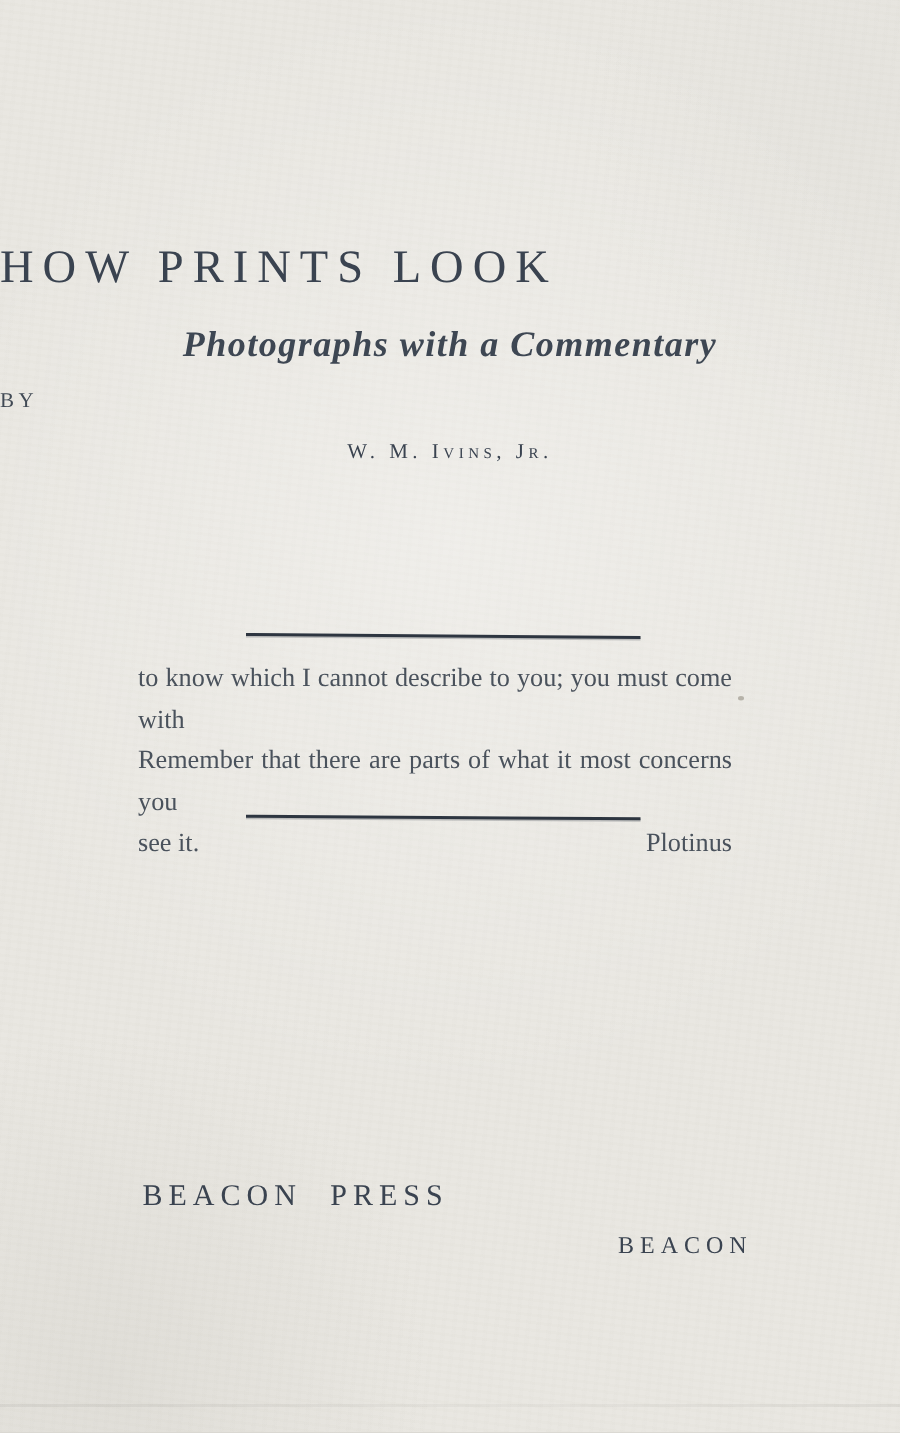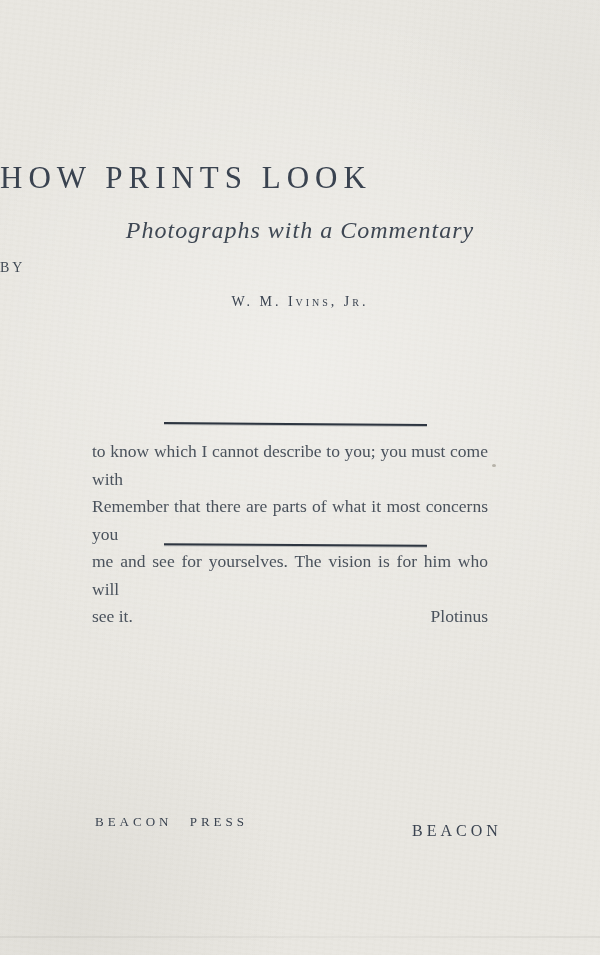--- a/index.html
+++ b/index.html
@@ -24,20 +24,21 @@
     letter-spacing:6px;
     color:#3a4350;
   }
   .subtitle{
     position:absolute;top:217px;left:0;width:100%;
     text-align:center;
     font-style:italic;
     font-size:24px;
     letter-spacing:1px;
     color:#3e4753;
+    font-weight:bold;
   }
   .byline{
     position:absolute;top:260px;left:0;width:100%;
     text-align:left;
     font-size:14px;
     letter-spacing:3px;
     color:#414a55;
   }
   .author{
     position:absolute;top:294px;left:0;width:100%;
@@ -67,22 +68,22 @@
   }
   .epigraph .lastline{
     display:flex;
     justify-content:space-between;
     align-items:flex-end;
   }
   .attribution{
     color:#4a525c;
   }
   .imprint-left{
-    position:absolute;left:95px;top:814px;
-    font-size:13px;
+    position:absolute;left:95px;top:786px;
+    font-size:20px;
     letter-spacing:4px;
     word-spacing:10px;
     color:#3a4350;
   }
   .imprint-right{
     position:absolute;left:412px;top:822px;
     font-size:16px;
     letter-spacing:4px;
     color:#3a4350;
   }
@@ -107,21 +108,20 @@
 
   <div class="byline">BY</div>
 
   <div class="author">W. M. Ivins, Jr.</div>
 
   <div class="rule rule-top"></div>
 
   <div class="epigraph">
     <div class="jline">to know which I cannot describe to you; you must come with</div>
     <div class="jline">Remember that there are parts of what it most concerns you</div>
-    <div class="jline">me and see for yourselves. The vision is for him who will</div>
     <div class="lastline">
       <span>see it.</span>
       <span class="attribution">Plotinus</span>
     </div>
   </div>
 
   <div class="rule rule-bottom"></div>
 
   <div class="imprint-left">BEACON PRESS</div>
 

